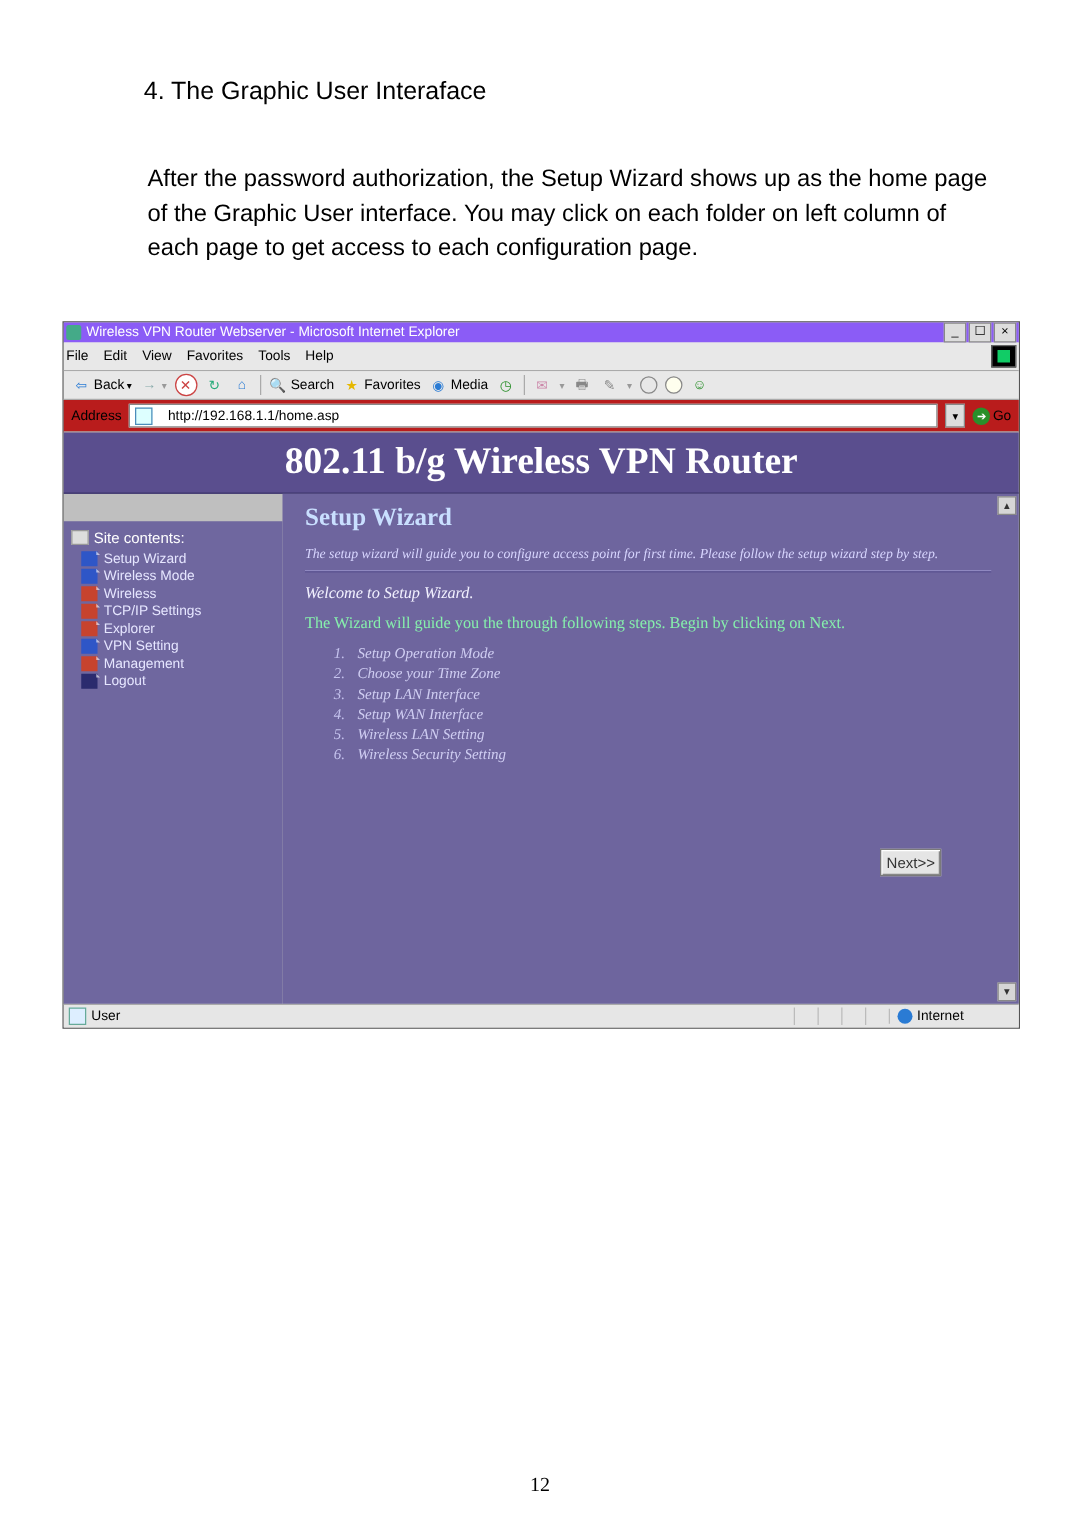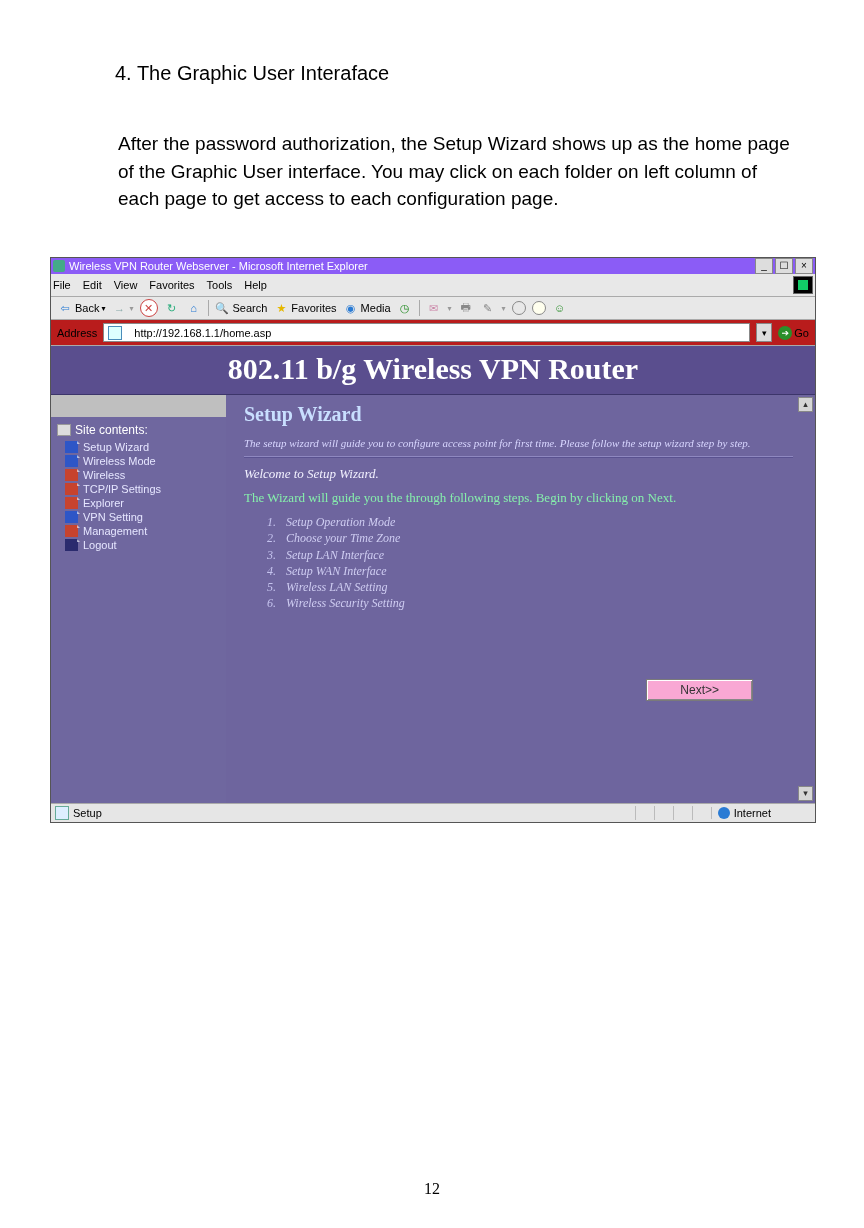--- a/index.html
+++ b/index.html
@@ -229,24 +229,24 @@
     font-family:"Times New Roman", serif;
     font-size:12px; font-style:italic; color:#cfcdf2;
   }
   .wiz-steps li { display:flex; gap:10px; line-height:1.35; }
   .wiz-steps li .num { width:10px; text-align:right; color:#c5c3ee; }
   .next-btn-row {
     margin-top: 68px;
     display:flex; justify-content:flex-end; padding-right:40px;
   }
   .next-btn {
-    background:#f9a8d4;
+    background:#e5e5e5;
     border:1px solid #7a7a7a;
     box-shadow: inset 1px 1px 0 #fff, inset -1px -1px 0 #888;
-    padding:3px 33px;
+    padding:3px 4px;
     font-size:12px; color:#333;
   }
   .statusbar {
     display:flex; align-items:center;
     background:#e6e6e6; border-top:1px solid #aaa;
     height:18px; font-size:11px; padding:0 4px;
   }
   .statusbar .done-ic {
     width:12px;height:12px;border:1px solid #6a9;background:#def;margin-right:4px;
   }
@@ -435,21 +435,21 @@
             <div class="next-btn-row">
               <button class="next-btn">Next&gt;&gt;</button>
             </div>
             <div class="scroll-down">▾</div>
           </div>
         </div>
       </div>
 
       <div class="statusbar">
         <span class="done-ic"></span>
-        <span>Setup</span>
+        <span>User</span>
         <span class="spacer"></span>
         <span class="cells">
             <span class="cell"></span>
             <span class="cell"></span>
             <span class="cell"></span>
             <span class="cell"></span>
           </span>
         <span class="zone">
           <span class="z-ic"></span>
           <span>Internet</span>

